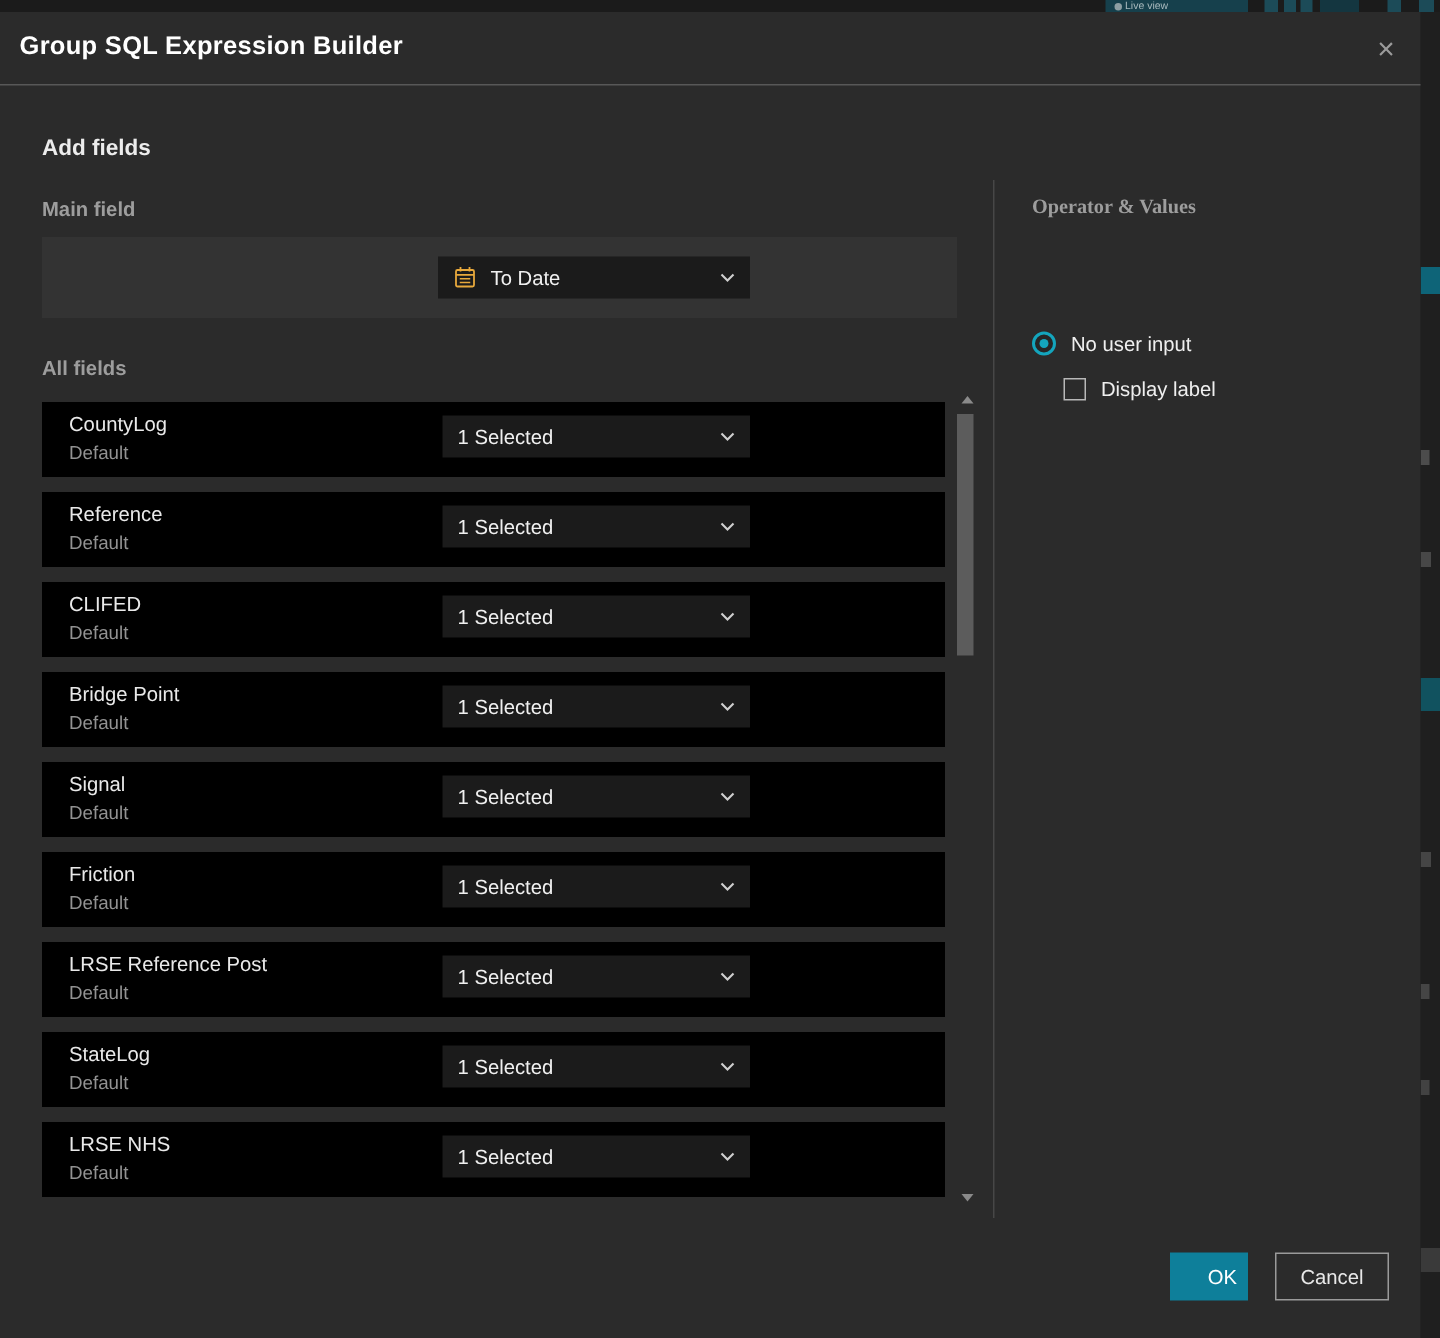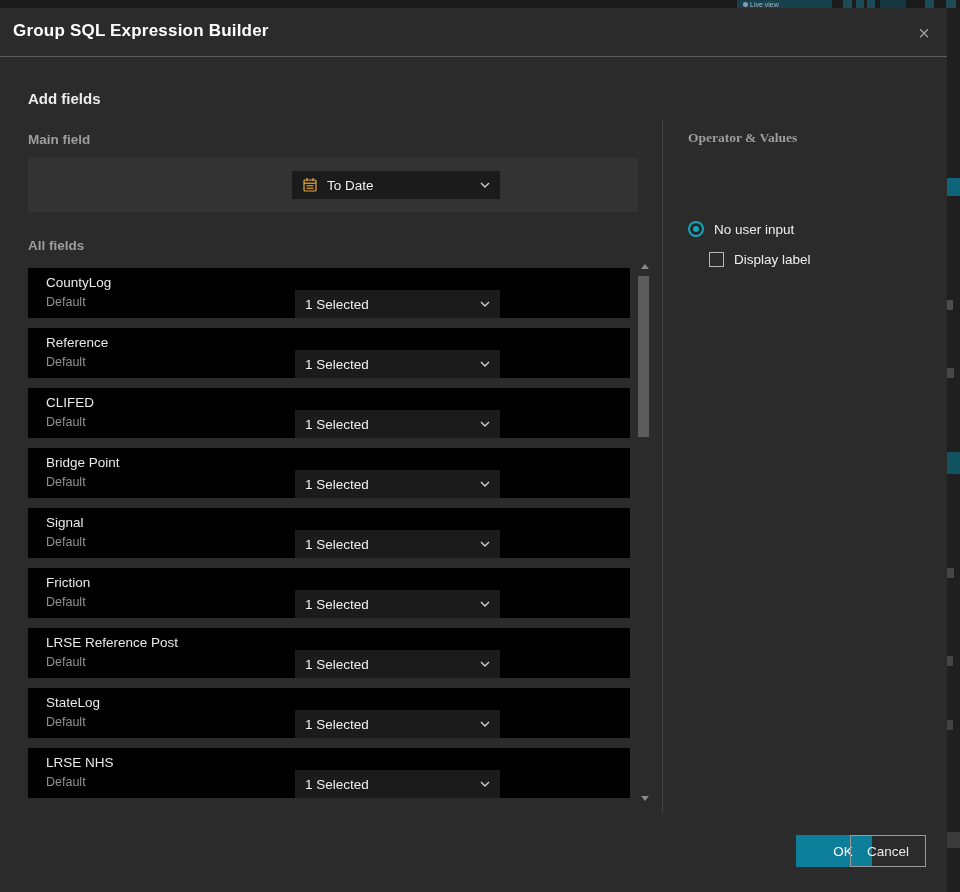--- a/index.html
+++ b/index.html
@@ -39,21 +39,21 @@
   .dd { position:absolute; height:28px; background:#1b1b1b; display:flex; align-items:center;
         padding:0 10px; cursor:pointer; }
   .dd-text { color:#f0f0f0; font-size:13.5px; flex:1 1 auto; white-space:nowrap; overflow:hidden; }
   .dd .chev { flex:0 0 auto; margin-left:8px; }
   .chev svg { display:block; }
 
   
   .field-row { position:absolute; left:28px; width:602px; height:50px; background:#000000; }
   .row-name { position:absolute; left:18px; top:7px; font-size:13.5px; color:#e9e9e9; }
   .row-sub  { position:absolute; left:18px; top:27px; font-size:12.5px; color:#929292; }
-  .row-dd { left:267px; top:22px; width:205px; }
+  .row-dd { left:267px; top:9px; width:205px; }
 
   
   .sb-arrow-up, .sb-arrow-down { position:absolute; left:641px; width:0; height:0; border-left:4px solid transparent; border-right:4px solid transparent; }
   .sb-arrow-up { top:256px; border-bottom:5px solid #8a8a8a; }
   .sb-arrow-down { top:788px; border-top:5px solid #8a8a8a; }
   .sb-thumb { position:absolute; left:638px; top:268px; width:11px; height:161px; background:#5c5c5c; }
 
   
   .v-divider { position:absolute; left:662px; top:112px; width:1px; height:692px; background:#474747; }
 
@@ -65,21 +65,21 @@
   .radio-outer::after { content:""; position:absolute; left:3px; top:3px; width:6px; height:6px; border-radius:50%; background:#14a5bd; }
   .radio-label { margin-left:10px; color:#efefef; font-size:13.5px; }
 
   .check-row { position:absolute; left:709px; top:244px; display:flex; align-items:center; cursor:pointer; }
   .checkbox { width:15px; height:15px; border:1.5px solid #b8b8b8; background:transparent; flex:0 0 auto; }
   .check-label { margin-left:10px; color:#efefef; font-size:13.5px; }
 
   
   .btn { position:absolute; top:827px; height:32px; display:flex; align-items:center; justify-content:center;
          font-size:13.5px; cursor:pointer; }
-  .btn-ok { left:796px; width:76px; background:#0e7f9a; color:#ffffff;padding-left:18px; }
+  .btn-ok { left:780px; width:52px; background:#0e7f9a; color:#ffffff;padding-left:18px; }
   .btn-cancel { left:850px; width:76px; background:transparent; border:1px solid #9a9a9a; color:#e8e8e8; }
 </style>
 </head>
 <body>
 
 <div class="screen">
 
   <div class="top-strip">
     <div class="live-band">
       <span class="live-dot"></span>

